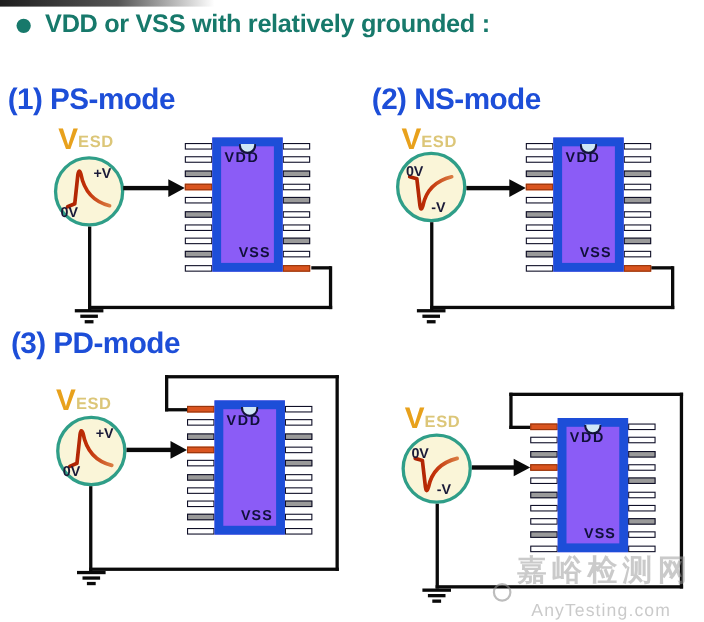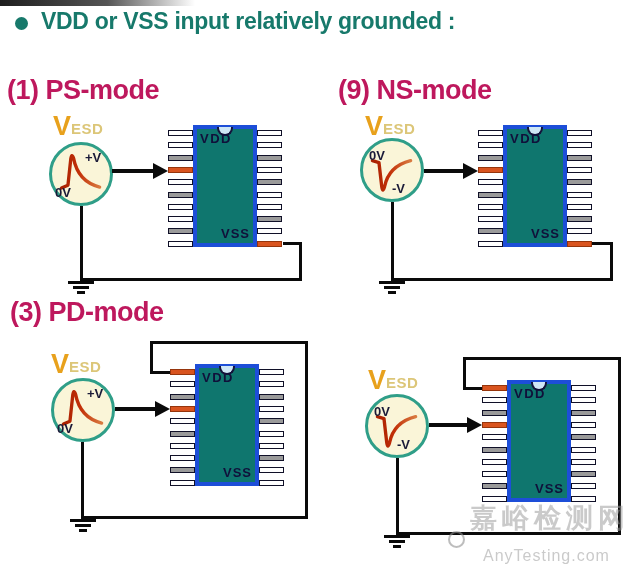--- a/index.html
+++ b/index.html
@@ -19,21 +19,21 @@
   .title { left:41px; top:8px; width:590px; color:#17796b; font-weight:bold;
     font-size:23px; line-height:27px; letter-spacing:-0.3px; }
 
   
   .quad { position:absolute; }
   .q1 { left:0;   top:75px;  width:330px; height:230px; }
   .q2 { left:330px;top:75px; width:310px; height:230px; }
   .q3 { left:0;   top:289px; width:330px; height:260px; }
   .q4 { left:330px;top:305px;width:310px; height:260px; }
 
-  .mode-title { position:absolute; font-size:27px; font-weight:bold; color:#be185d; letter-spacing:-0.5px; }
+  .mode-title { position:absolute; font-size:27px; font-weight:bold; color:#1d4ed8; letter-spacing:-0.5px; }
   .q1 .mode-title { left:7px; top:0; }
   .q2 .mode-title { left:8px; top:0; }
   .q3 .mode-title { left:10px; top:8px; }
   .q4 .mode-title { left:13px; top:8px; }
 
   
   .vesd { position:absolute; line-height:1; white-space:nowrap; }
   .vesd-v   { font-size:27px; font-weight:bold; color:#e8a11c; }
   .vesd-sub { font-size:15px; font-weight:bold; color:#dcc678; position:relative; top:-1px; letter-spacing:0.5px; }
   .q1 .vesd { left:53px; top:38px; }
@@ -86,21 +86,21 @@
   .q1 .arrow-line { left:112px; top:94px; width:43px; }
   .q1 .arrow-head { left:153px; top:88px; }
   .q2 .arrow-line { left:94px;  top:94px; width:41px; }
   .q2 .arrow-head { left:133px; top:88px; }
   .q3 .arrow-line { left:115px; top:118px; width:42px; }
   .q3 .arrow-head { left:155px; top:112px; }
   .q4 .arrow-line { left:99px;  top:118px; width:40px; }
   .q4 .arrow-head { left:137px; top:112px; }
 
   
-  .chip-body { position:absolute; width:64px; height:122px; background:#0f766e; border:4px solid #1d4ed8; }
+  .chip-body { position:absolute; width:64px; height:122px; background:#8b5cf6; border:8px solid #1d4ed8; }
   .q1 .chip-body { left:193px; top:50px; }
   .q2 .chip-body { left:173px; top:50px; }
   .q3 .chip-body { left:195px; top:75px; }
   .q4 .chip-body { left:177px; top:75px; }
   .notch { position:absolute; top:-2px; left:50%; transform:translateX(-50%);
     width:16px; height:9px; background:#cfe7f6; border:2px solid #14143c; border-top:none;
     border-radius:0 0 9px 9px; }
   .vdd-label { position:absolute; left:3px; top:2px;  font-size:13px; font-weight:bold; color:#10103a; letter-spacing:1.5px; }
   .vss-label { position:absolute; right:3px; bottom:2px; font-size:13px; font-weight:bold; color:#10103a; letter-spacing:1px; }
 
@@ -142,21 +142,21 @@
       <stop offset="0.45" stop-color="#c23008"></stop>
       <stop offset="1" stop-color="#d97a40"></stop>
     </linearGradient>
   </defs>
 </svg>
 
 <div class="abs topstrip"></div>
 
 <div class="abs bullet"></div>
 <div class="abs title">
-  <div>VDD or VSS input relatively grounded :</div>
+  <div>VDD or VSS with relatively grounded :</div>
 </div>
 
 <div class="quad q1 pos">
   <div class="mode-title">(1) PS-mode</div>
   <div class="vesd"><span class="vesd-v">V</span><span class="vesd-sub">ESD</span></div>
   <div class="circle">
     <svg class="wave" viewBox="0 0 58 58">
       <path d="M 8,44 L 15,41 L 18,13 Q 19,6 21,12 C 24,28 33,39 49,43" fill="none" stroke="url(#wgrad)" stroke-width="3.6" stroke-linecap="round" stroke-linejoin="round"></path>
     </svg>
     <span class="wave-label wave-upper">+V</span>
@@ -198,21 +198,21 @@
     <span class="vss-label">VSS</span>
   </div>
   <div class="ground">
     <div class="gb gb1"></div>
       <div class="gb gb2"></div>
       <div class="gb gb3"></div>
   </div>
 </div>
 
 <div class="quad q2 neg">
-  <div class="mode-title">(9) NS-mode</div>
+  <div class="mode-title">(2) NS-mode</div>
   <div class="vesd"><span class="vesd-v">V</span><span class="vesd-sub">ESD</span></div>
   <div class="circle">
     <svg class="wave" viewBox="0 0 58 58">
       <path d="M 8,19 L 15,21 L 18,47 Q 19,54 21,47 C 24,32 33,23 49,19" fill="none" stroke="url(#wgrad)" stroke-width="3.6" stroke-linecap="round" stroke-linejoin="round"></path>
     </svg>
     <span class="wave-label wave-upper">0V</span>
     <span class="wave-label wave-lower">-V</span>
   </div>
   <div class="w v w-v1"></div>
   <div class="w h w-hb"></div>

